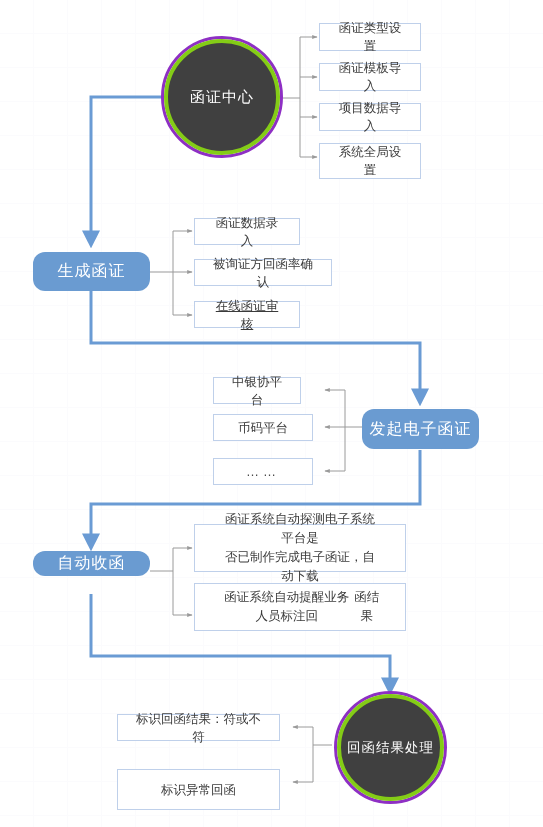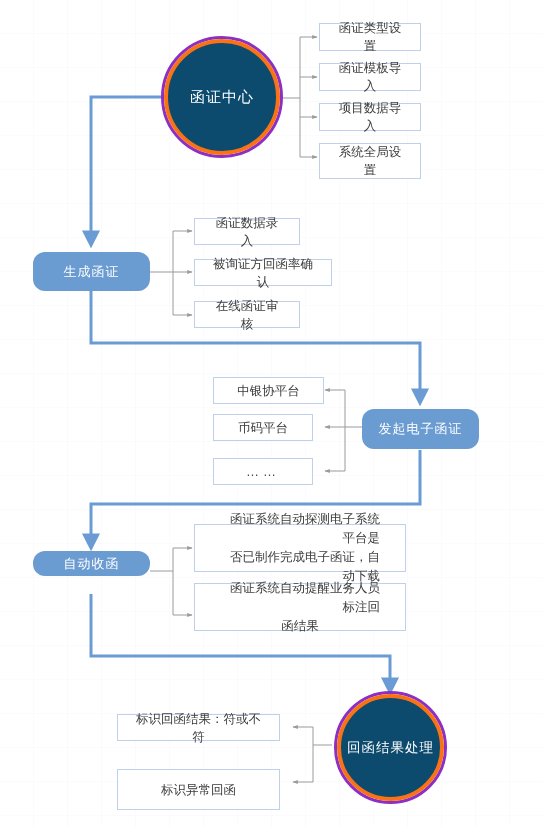--- a/index.html
+++ b/index.html
@@ -26,63 +26,63 @@
   .circle-node{
     position:absolute;
     border-radius:50%;
     background:#ffffff;
     box-sizing:border-box;
     border:3px solid #8e2fc4;
     display:flex;align-items:center;justify-content:center;
   }
   .circle-inner{
     border-radius:50%;
-    background:#0c4a6e;
+    background:#404040;
     width:100%;height:100%;
     display:flex;align-items:center;justify-content:center;
     box-sizing:border-box;
-    border:4px solid #f97316;
+    border:4px solid #84cc16;
     text-align:center;
   }
   .circle-label{
     color:#ffffff;
     font-size:15px;
     letter-spacing:1px;
     white-space:nowrap;
   }
 
   
   .proc-node{
     position:absolute;
     background:#6a9bd1;
     border-radius:12px;
     display:flex;align-items:center;justify-content:center;
     color:#ffffff;
-    font-size:13px;
+    font-size:16px;
     letter-spacing:1px;
     white-space:nowrap;
     box-sizing:border-box;
   }
 
   
   .leaf-box{
     position:absolute;
     background:#ffffff;
     border:1px solid #bfd0ea;
     box-sizing:border-box;
     display:flex;align-items:center;justify-content:center;
     color:#3b3b3b;
     font-size:12.5px;
     line-height:18px;
     text-align:center;
     padding:2px 17px;
   }
   .leaf-box.multi{
     justify-content:flex-start;
-    text-align:right;
+    text-align:center;
     padding:6px 25px;
     line-height:19px;
   }
   .leaf-box.multi span{display:block;}
   .dots{letter-spacing:4px;font-size:13px;color:#4a4a4a;}
 </style>
 </head>
 <body>
 
 <div id="canvas">
@@ -175,47 +175,47 @@
   <div class="proc-node" style="left:33px;top:252px;width:117px;height:39px;">
     <span>生成函证</span>
   </div>
 
   <div class="leaf-box" style="left:194px;top:218px;width:106px;height:27px;">
     <span>函证数据录入</span>
   </div>
   <div class="leaf-box" style="left:194px;top:259px;width:138px;height:27px;">
     <span>被询证方回函率确认</span>
   </div>
-  <div class="leaf-box" style="left:194px;top:301px;width:106px;height:27px;">
+  <div class="leaf-box" style="left:194px;top:301px;width:106px;height:27px;text-decoration:underline;">
     <span>在线函证审核</span>
   </div>
 
   <div class="proc-node" style="left:362px;top:409px;width:117px;height:40px;">
     <span>发起电子函证</span>
   </div>
 
-  <div class="leaf-box" style="left:213px;top:377px;width:111px;height:27px;">
+  <div class="leaf-box" style="left:213px;top:377px;width:88px;height:27px;">
     <span>中银协平台</span>
   </div>
   <div class="leaf-box" style="left:213px;top:414px;width:100px;height:27px;">
     <span>币码平台</span>
   </div>
   <div class="leaf-box" style="left:213px;top:458px;width:100px;height:27px;">
     <span class="dots">……</span>
   </div>
 
   <div class="proc-node" style="left:33px;top:551px;width:117px;height:25px;">
     <span>自动收函</span>
   </div>
 
   <div class="leaf-box multi" style="left:194px;top:524px;width:212px;height:48px;flex-direction:column;justify-content:center;">
     <span>函证系统自动探测电子系统平台是</span>
     <span>否已制作完成电子函证，自动下载</span>
   </div>
-  <div class="leaf-box multi" style="left:194px;top:583px;width:212px;height:48px;flex-direction:column;justify-content:center;">
+  <div class="leaf-box multi" style="left:194px;top:583px;width:212px;height:48px;flex-direction:row;justify-content:center;">
     <span>函证系统自动提醒业务人员标注回</span>
     <span>函结果</span>
   </div>
 
   <div class="circle-node" style="left:334px;top:691px;width:113px;height:113px;">
     <div class="circle-inner">
       <span class="circle-label" style="font-size:13.5px;">回函结果处理</span>
     </div>
   </div>
 

